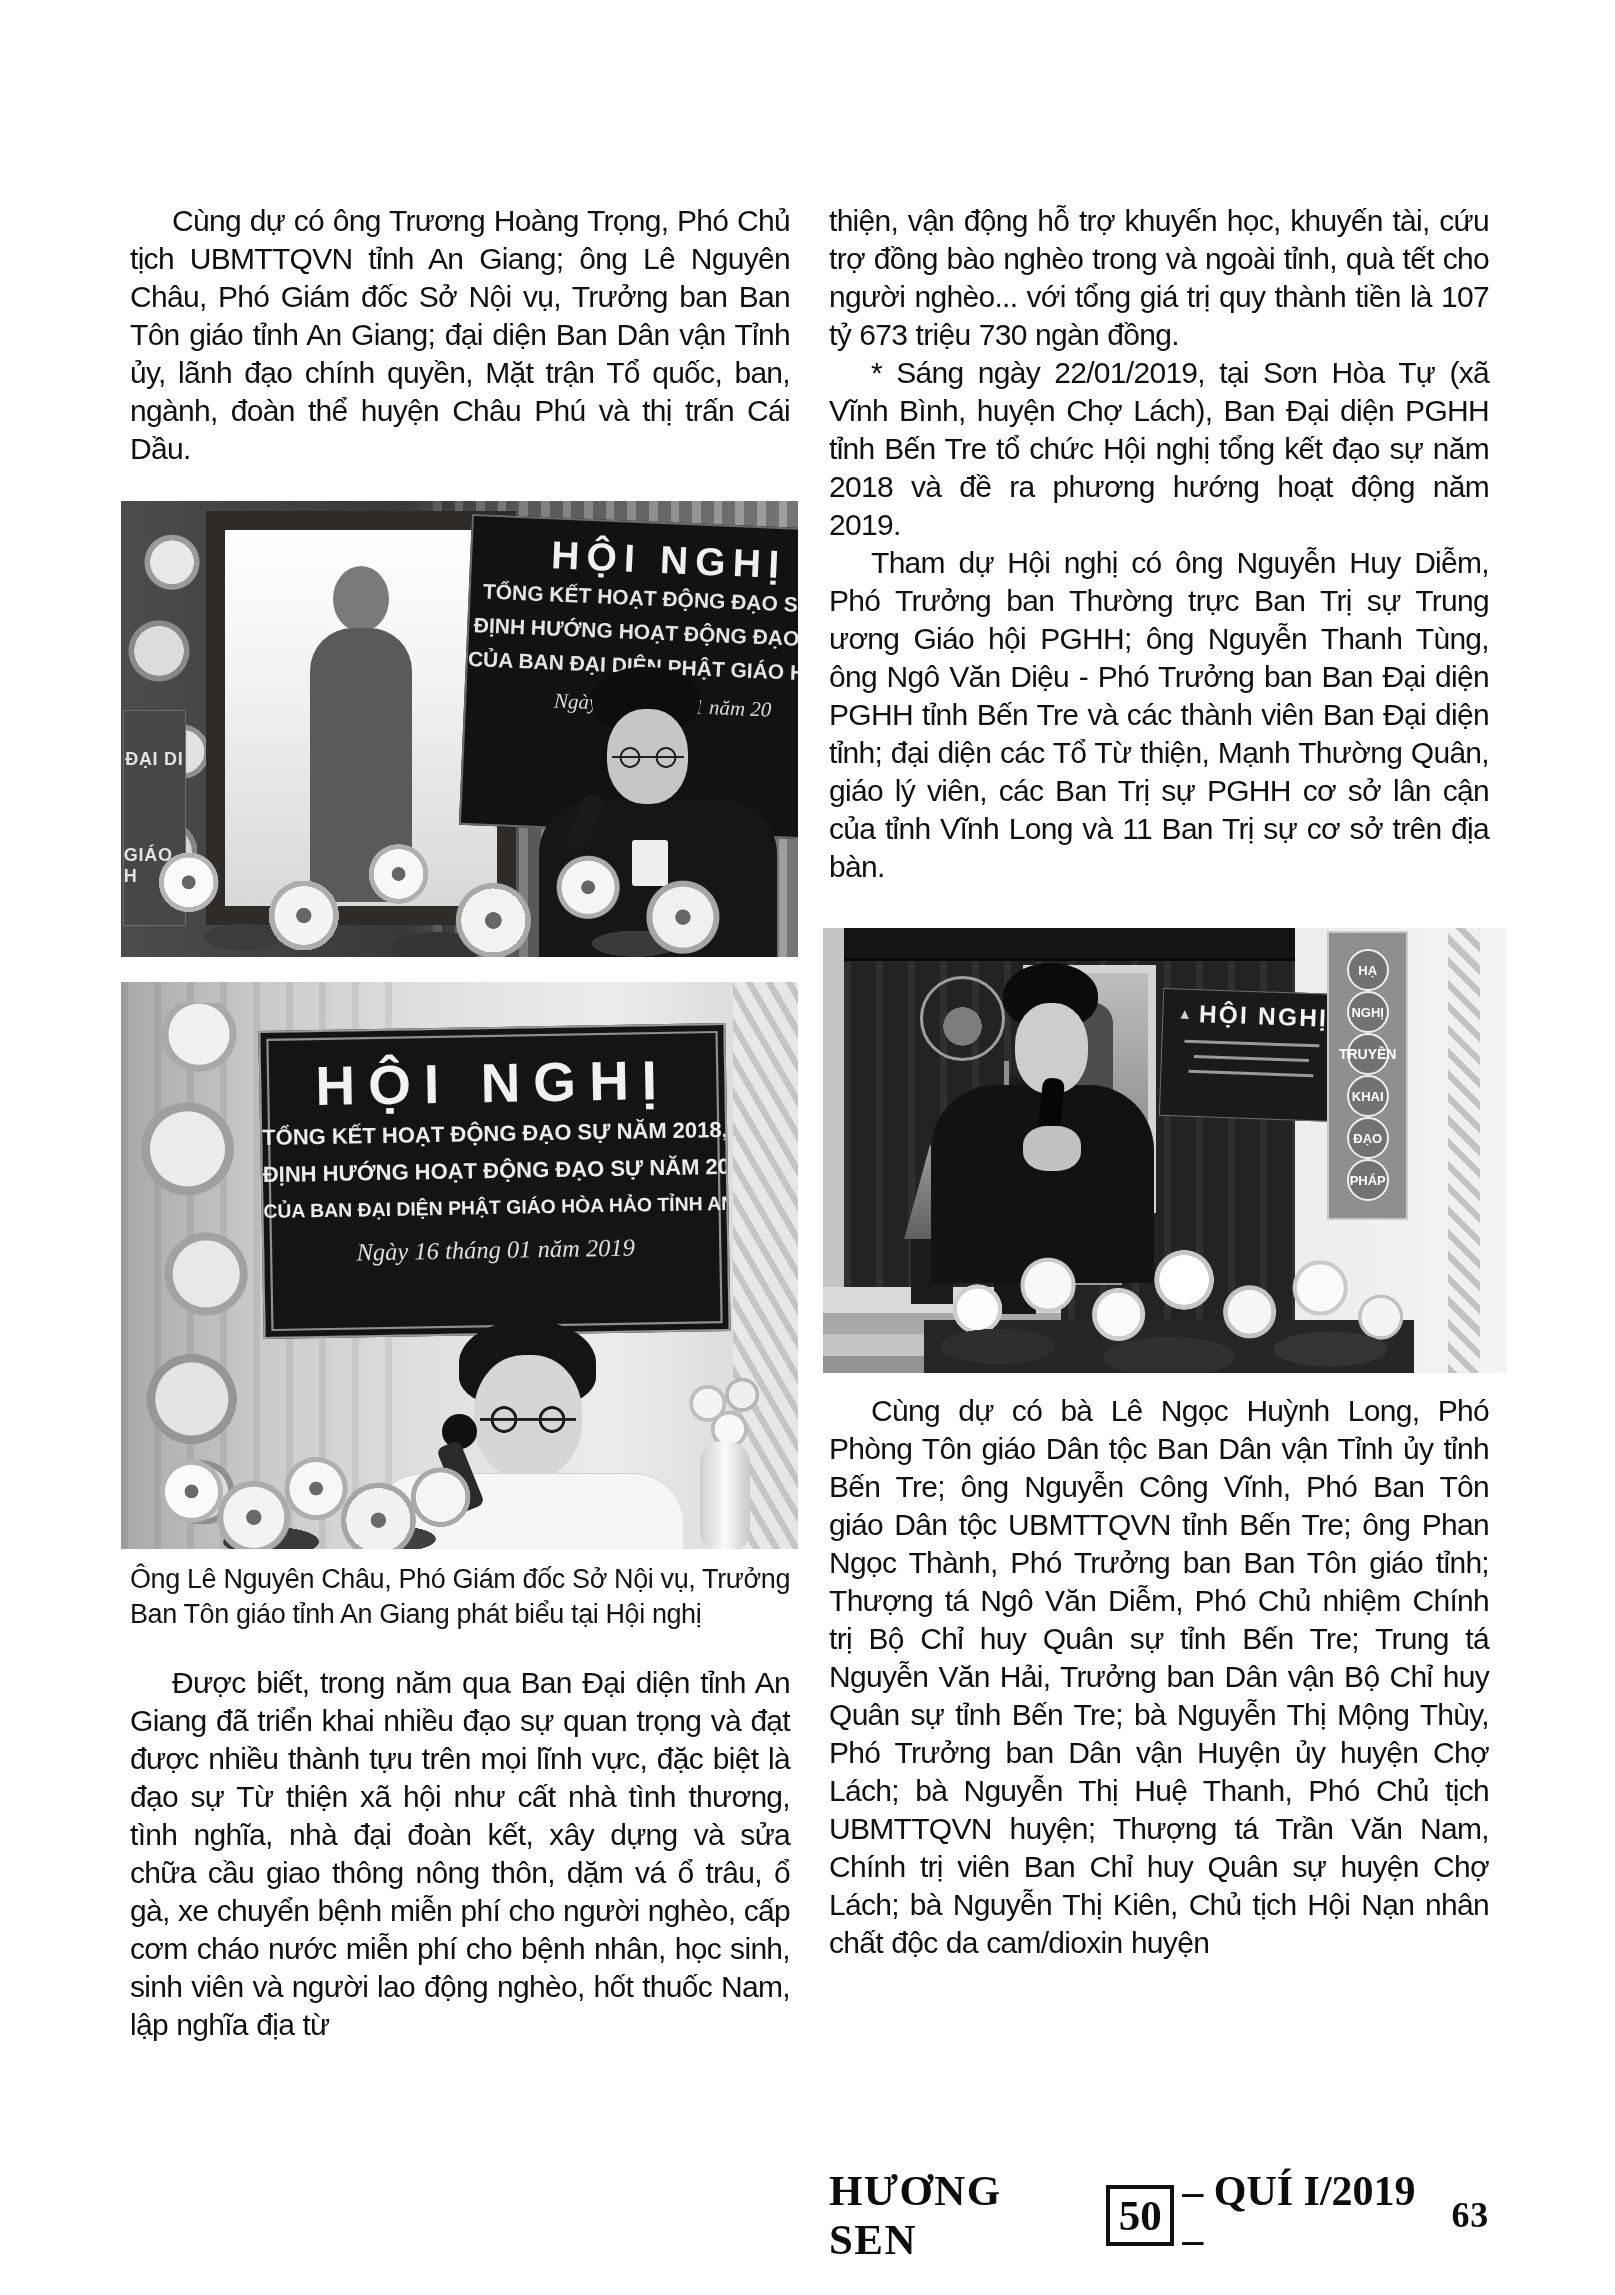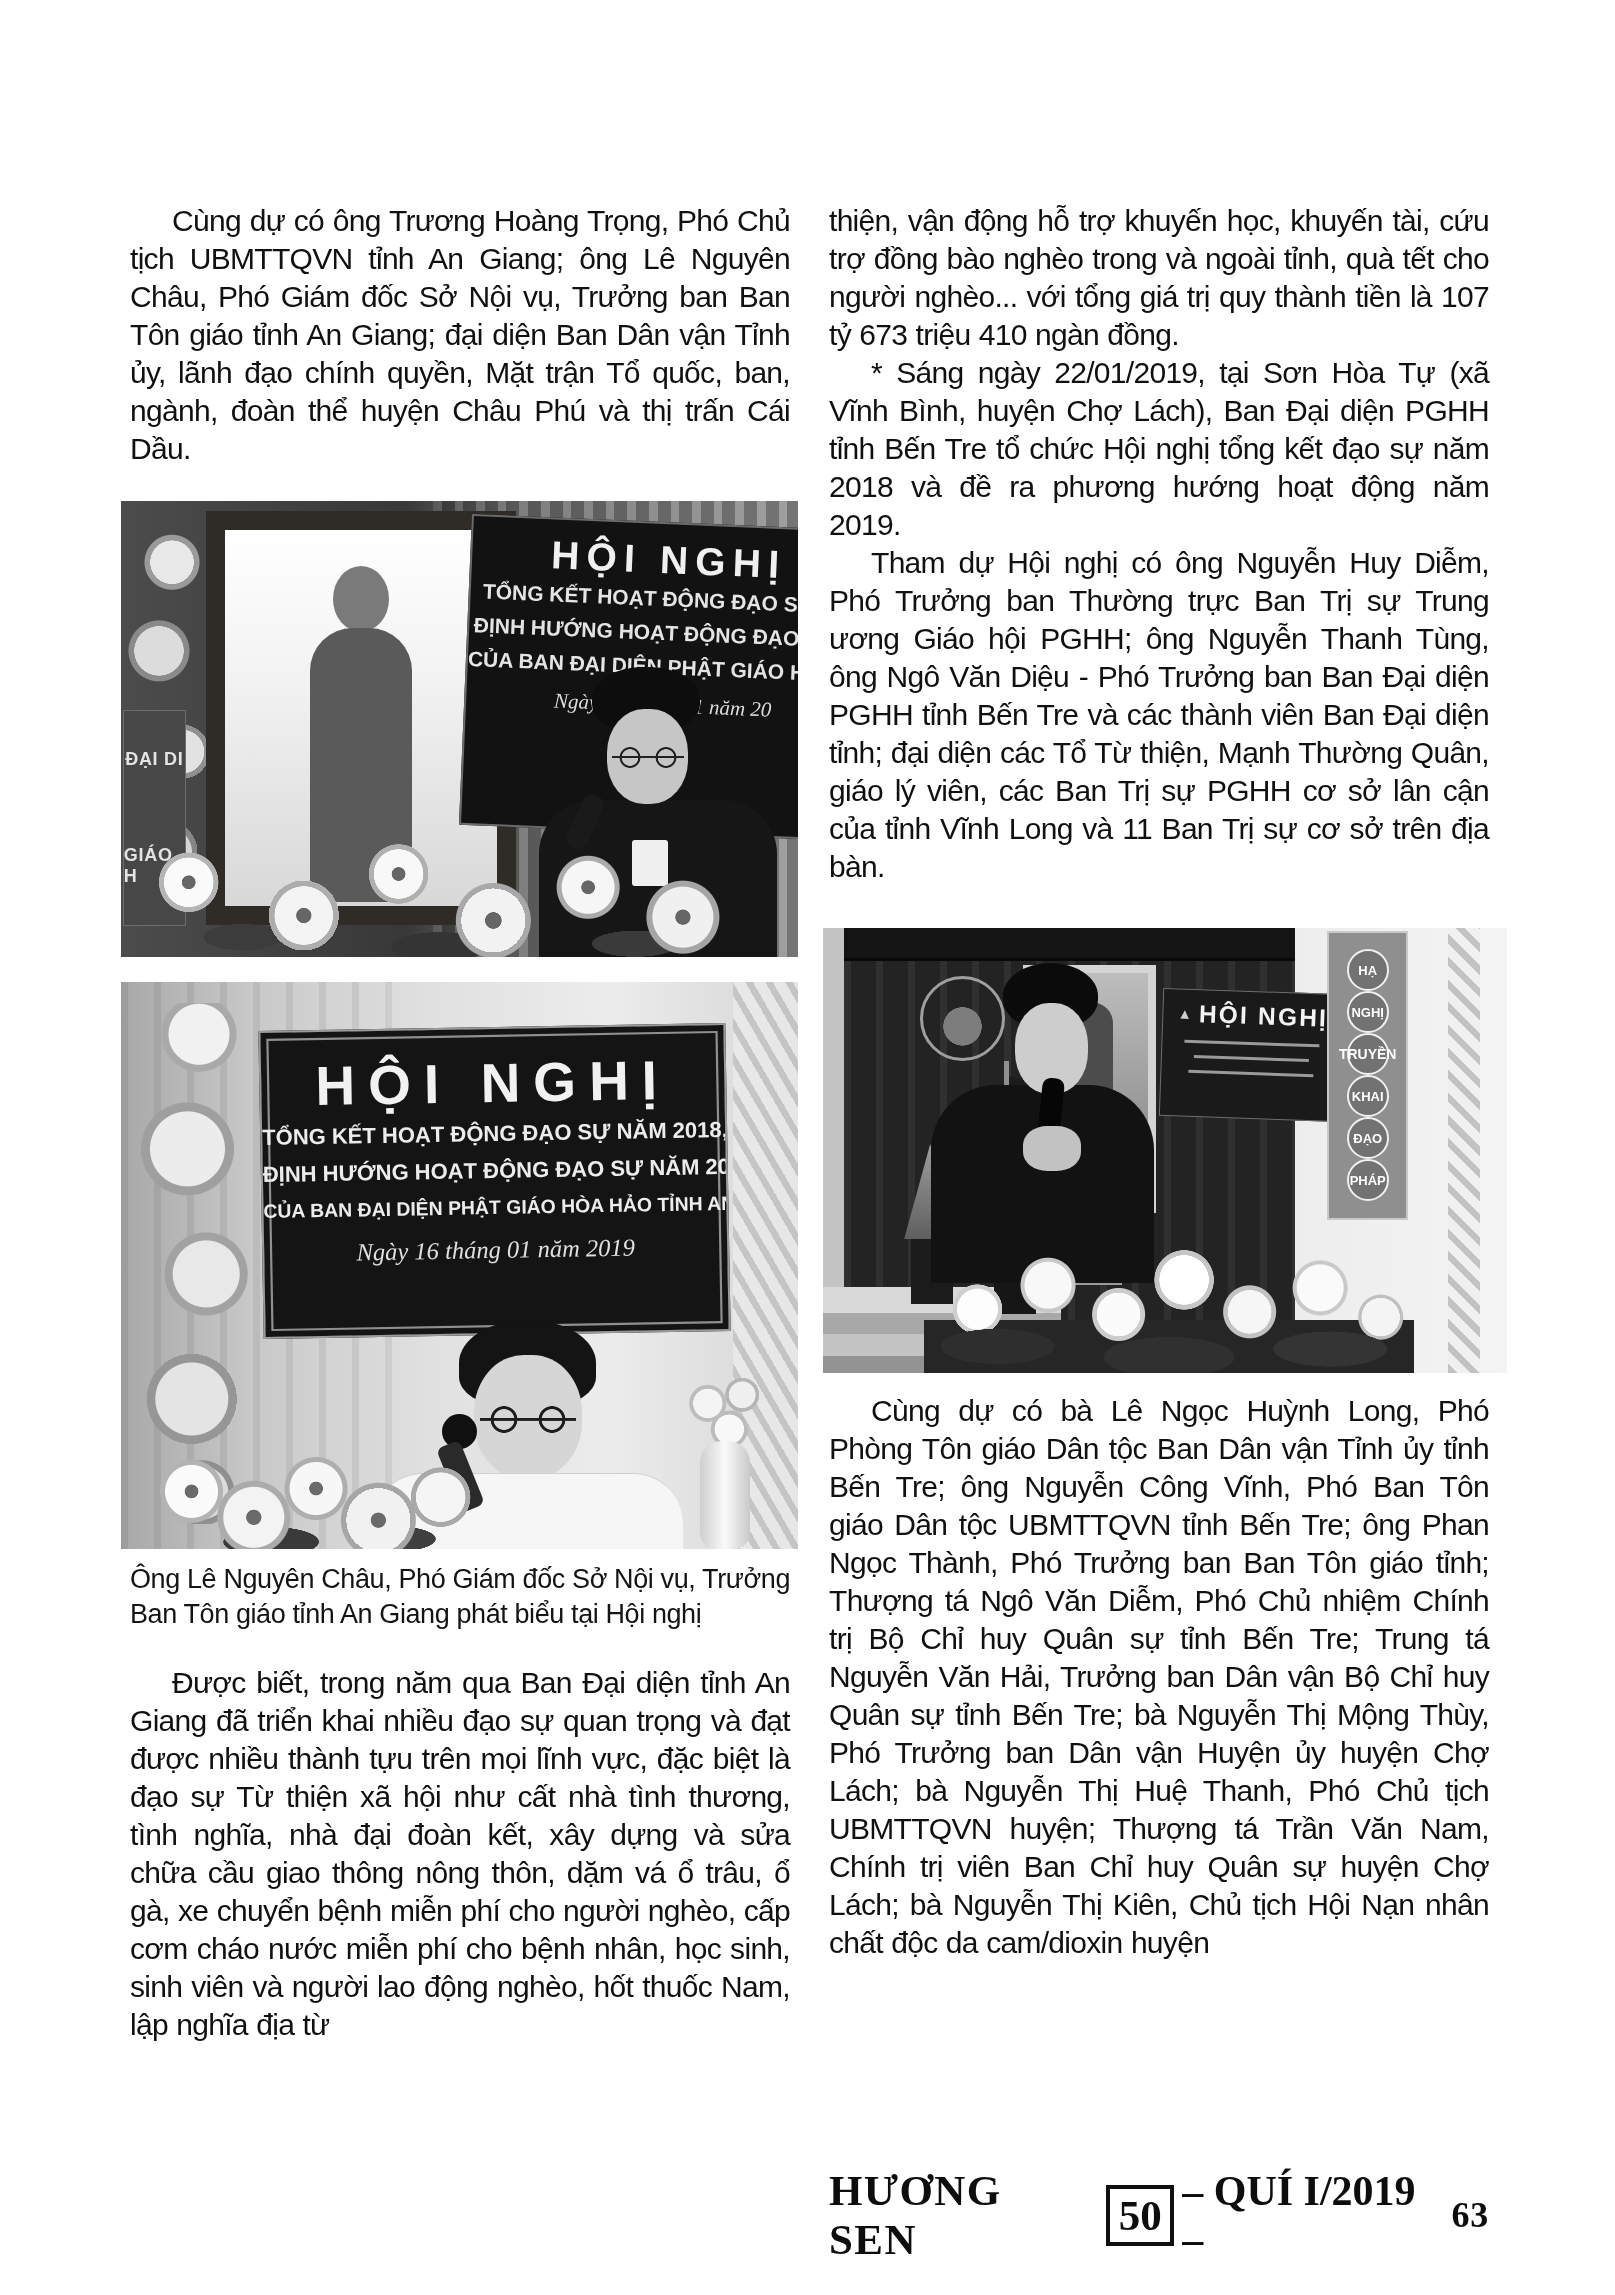--- a/index.html
+++ b/index.html
@@ -263,21 +263,21 @@
       </div>
     </div>
 
     <div class="caption">Ông Lê Nguyên Châu, Phó Giám đốc Sở Nội vụ, Trưởng Ban Tôn giáo tỉnh An Giang phát biểu tại Hội nghị</div>
 
     <p class="body indent" style="margin-top:32px;">Được biết, trong năm qua Ban Đại diện tỉnh An Giang đã triển khai nhiều đạo sự quan trọng và đạt được nhiều thành tựu trên mọi lĩnh vực, đặc biệt là đạo sự Từ thiện xã hội như cất nhà tình thương, tình nghĩa, nhà đại đoàn kết, xây dựng và sửa chữa cầu giao thông nông thôn, dặm vá ổ trâu, ổ gà, xe chuyển bệnh miễn phí cho người nghèo, cấp cơm cháo nước miễn phí cho bệnh nhân, học sinh, sinh viên và người lao động nghèo, hốt thuốc Nam, lập nghĩa địa từ</p>
   </div>
 
   <div class="col col-right">
 
-    <p class="body">thiện, vận động hỗ trợ khuyến học, khuyến tài, cứu trợ đồng bào nghèo trong và ngoài tỉnh, quà tết cho người nghèo... với tổng giá trị quy thành tiền là 107 tỷ 673 triệu 410 ngàn đồng.</p>
+    <p class="body">thiện, vận động hỗ trợ khuyến học, khuyến tài, cứu trợ đồng bào nghèo trong và ngoài tỉnh, quà tết cho người nghèo... với tổng giá trị quy thành tiền là 107 tỷ 673 triệu 730 ngàn đồng.</p>
     <p class="body indent">* Sáng ngày 22/01/2019, tại Sơn Hòa Tự (xã Vĩnh Bình, huyện Chợ Lách), Ban Đại diện PGHH tỉnh Bến Tre tổ chức Hội nghị tổng kết đạo sự năm 2018 và đề ra phương hướng hoạt động năm 2019.</p>
     <p class="body indent">Tham dự Hội nghị có ông Nguyễn Huy Diễm, Phó Trưởng ban Thường trực Ban Trị sự Trung ương Giáo hội PGHH; ông Nguyễn Thanh Tùng, ông Ngô Văn Diệu - Phó Trưởng ban Ban Đại diện PGHH tỉnh Bến Tre và các thành viên Ban Đại diện tỉnh; đại diện các Tổ Từ thiện, Mạnh Thường Quân, giáo lý viên, các Ban Trị sự PGHH cơ sở lân cận của tỉnh Vĩnh Long và 11 Ban Trị sự cơ sở trên địa bàn.</p>
 
     <div class="ph" id="photo3">
       <div class="p3-curtain"></div>
       <div class="p3-valance"></div>
       <div class="p3-emblem"></div>
       <div class="p3-portrait">
         <div class="p3-portrait-fig"></div>
       </div>

